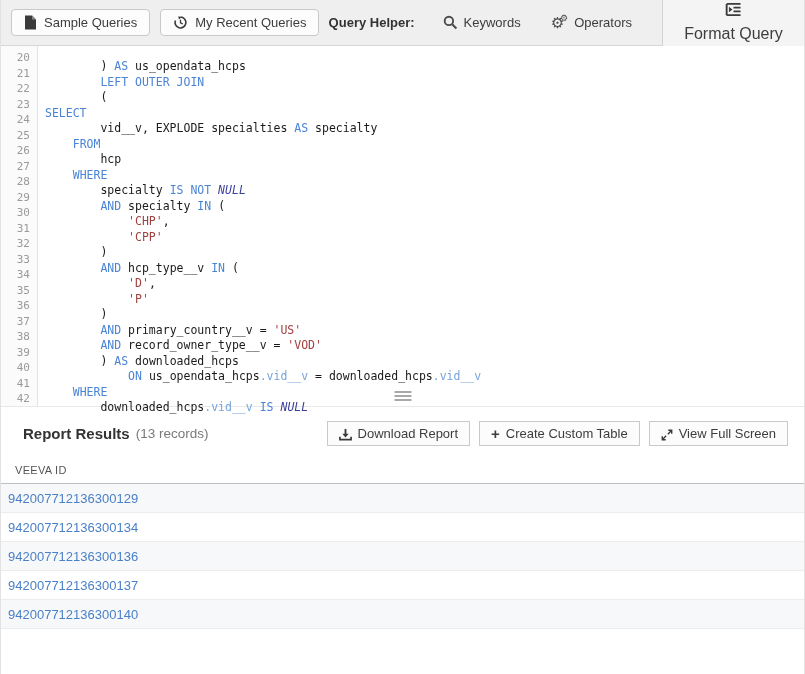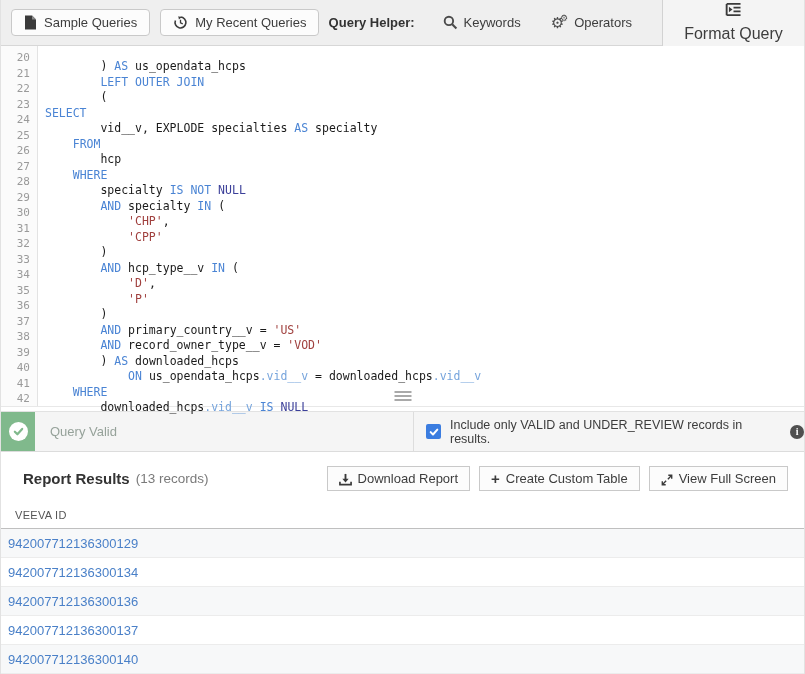--- a/index.html
+++ b/index.html
@@ -72,21 +72,21 @@
     border-right: 1px solid #e3e3e3;
     padding-top: 4px;
     text-align: right;
   }
   .ln { color: #9a9a9a; padding-right: 7px; font-size: 11px; height: 15.5px; }
   .code-area { padding: 13px 0 0 7px; flex: 1; cursor: text; }
   .code-line { white-space: pre; height: 15.5px; }
   .tok-p { color: var(--code-text); }
   .tok-k { color: var(--kw-color); }
   .tok-s { color: var(--str-color); }
-  .tok-n { color: var(--null-color); }
+  .tok-n { color: var(--null-color); font-style: italic; }
   .tok-f { color: var(--field-color); }
   .resize-handle {
     position: absolute;
     left: 50%; transform: translateX(-50%);
     bottom: 3px;
     width: 17px;
     cursor: ns-resize;
   }
   .resize-handle i { display: block; height: 2px; background: #a9a9a9; margin: 2px 0; }
 
@@ -281,41 +281,20 @@
         <div class="code-line"><span class="tok-p">    </span><span class="tok-k">WHERE</span></div>
         <div class="code-line"><span class="tok-p">        downloaded_hcps</span><span class="tok-f">.vid__v</span><span class="tok-p"> </span><span class="tok-k">IS</span><span class="tok-p"> </span><span class="tok-n">NULL</span></div>
       </div>
     <div class="resize-handle">
         <i></i>
         <i></i>
         <i></i>
       </div>
   </div>
 
-  <div class="valid-bar">
-    <div class="valid-left">
-      <div class="valid-icon-box">
-        <div class="check-circle">
-          <svg width="11" height="11" viewBox="0 0 12 12">
-              <path d="M2 6.2 L4.8 9 L10 3.2" fill="none" stroke="#80b98c" stroke-width="2.4" stroke-linecap="round" stroke-linejoin="round"></path>
-            </svg>
-        </div>
-      </div>
-      <span class="valid-text">Query Valid</span>
-    </div>
-    <div class="valid-right">
-      <span class="checkbox">
-        <svg width="10" height="10" viewBox="0 0 12 12">
-            <path d="M2 6.2 L4.8 9 L10 3.2" fill="none" stroke="#ffffff" stroke-width="2.4" stroke-linecap="round" stroke-linejoin="round"></path>
-          </svg>
-      </span>
-      <span class="checkbox-label">Include only VALID and UNDER_REVIEW records in results.</span>
-      <span class="info-icon">i</span>
-    </div>
-  </div>
 
   <div class="report-header">
     <span class="report-title">Report Results</span>
     <span class="report-count">(13 records)</span>
     <div class="report-buttons">
       <button class="rp-btn">
         <span>
           <svg width="13" height="13" viewBox="0 0 14 14">
             <path d="M7 1 v6" stroke="#3a3a3a" stroke-width="2"></path>
             <polygon points="3.6,6.2 10.4,6.2 7,10.2" fill="#3a3a3a"></polygon>

